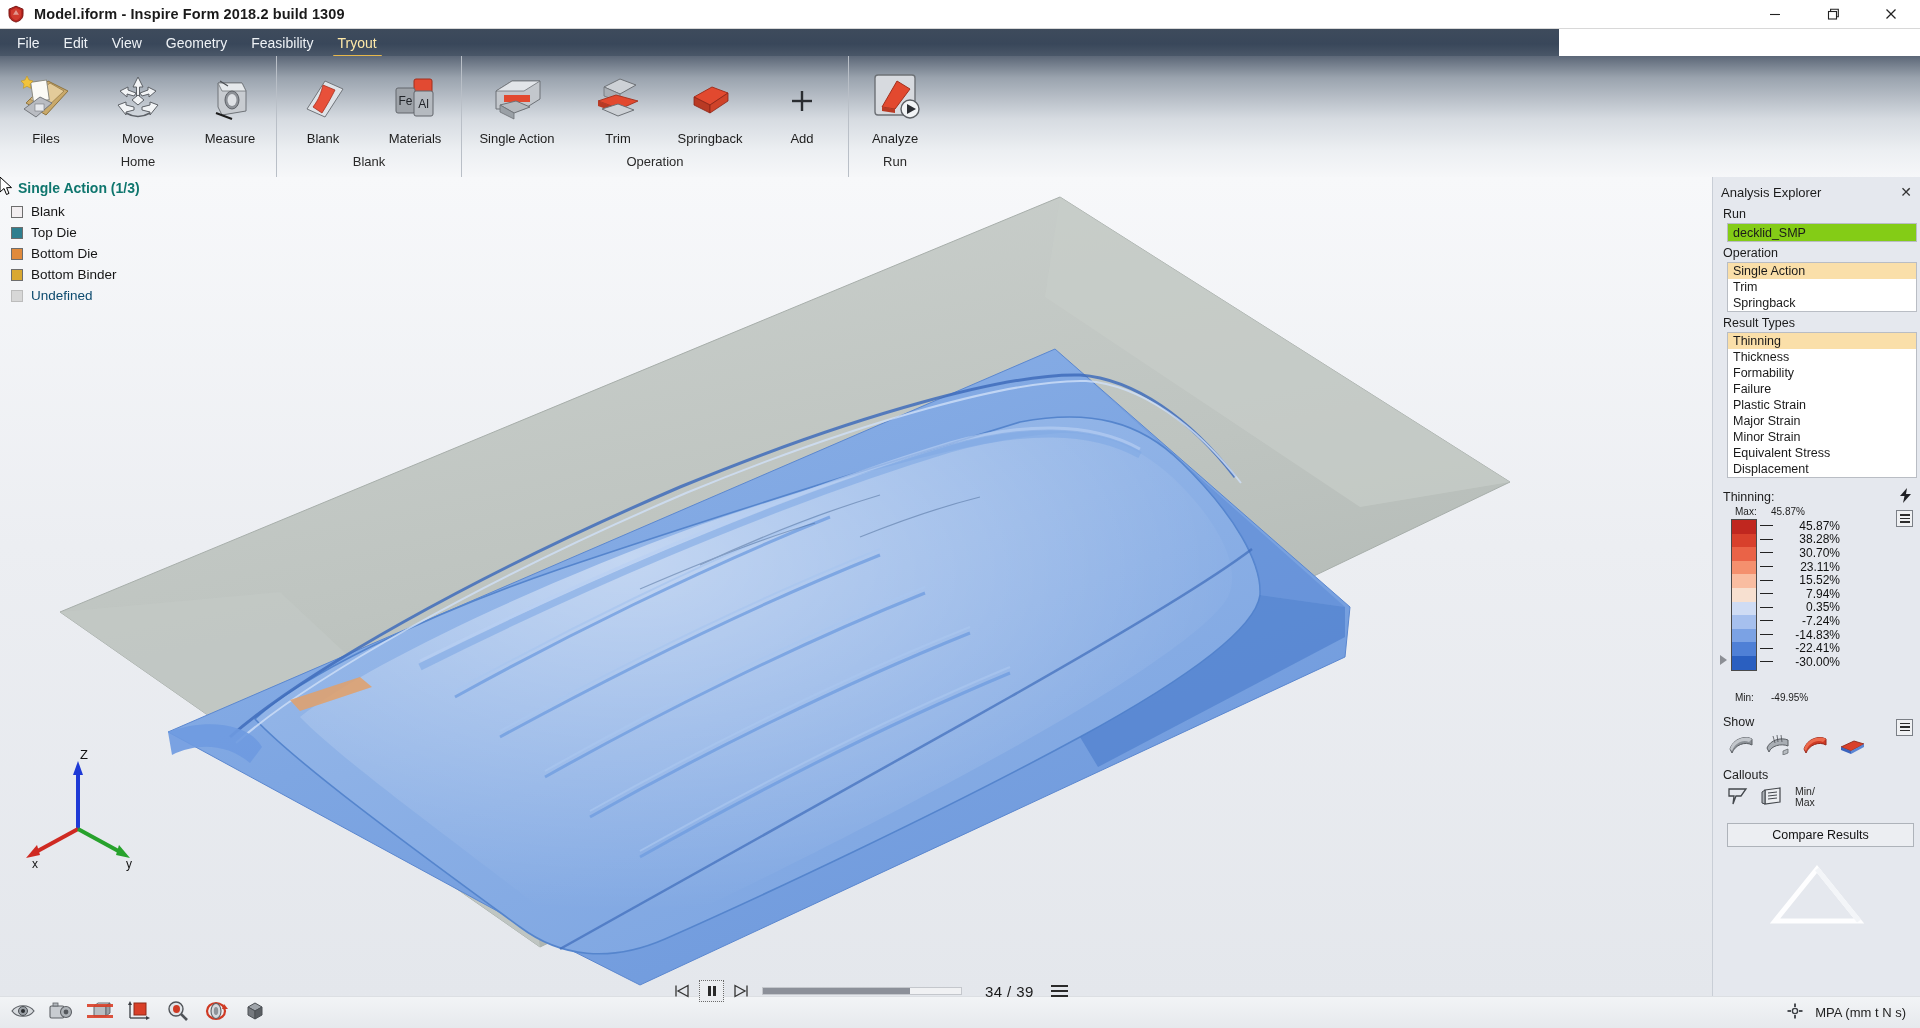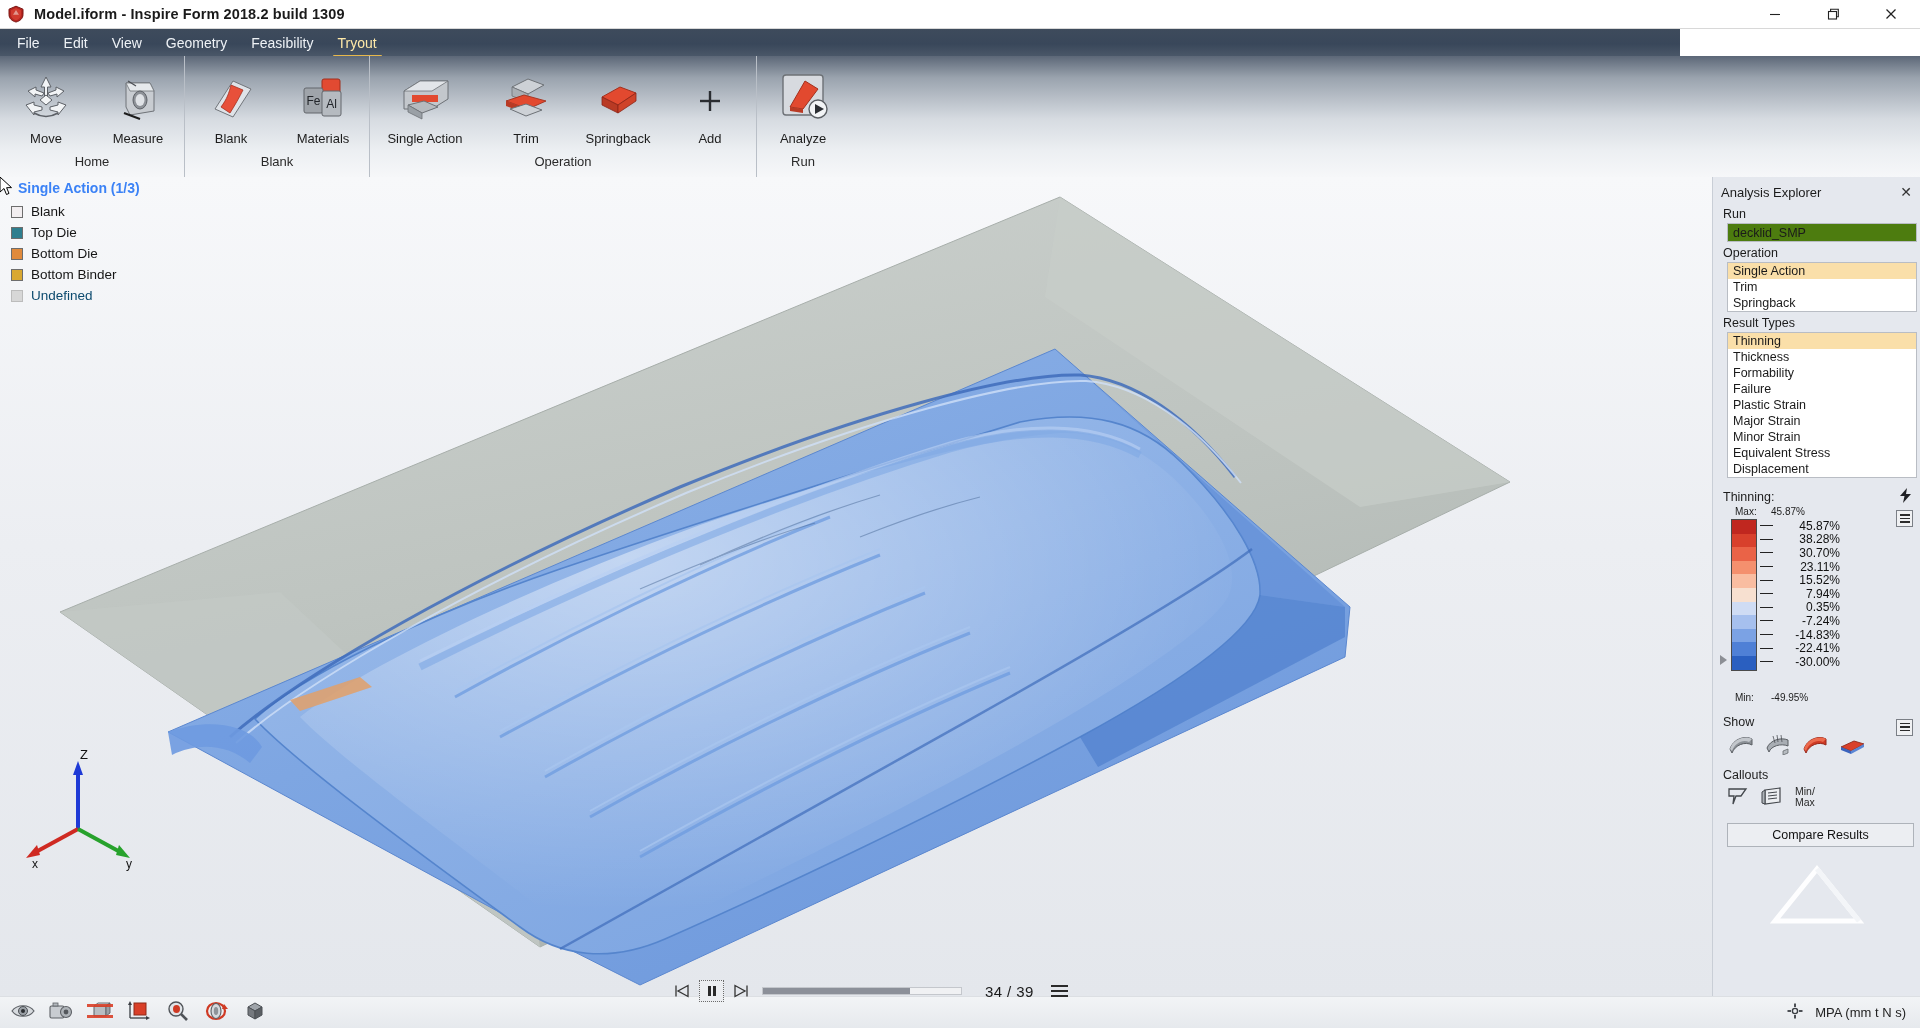--- a/index.html
+++ b/index.html
@@ -22,21 +22,21 @@
     margin-left: 9px; font-size: 14.5px; color: #1a1a1a; letter-spacing: .1px; font-weight: bold;
   }
   .win-btns { margin-left: auto; display: flex; height: 29px; }
   .win-btn {
     width: 58px; height: 29px; display: flex; align-items: center; justify-content: center;
     font-size: 15px; color: #222; user-select: none;
   }
 
   
   .menubar {
-    position: absolute; top: 29px; left: 0; width: 1680px; height: 27px;
+    position: absolute; top: 29px; left: 0; width: 1559px; height: 27px;
     background: linear-gradient(180deg,#3e4b5c 0%, #39475a 55%, #4a5768 100%);
     display: flex; align-items: center; padding-left: 6px;
   }
   .menu-item {
     color: #eef2f6; font-size: 14px; padding: 3px 11px; margin-right: 2px;
     position: relative; white-space: nowrap;
   }
   .menu-item.active { color: #ffe9a8; }
   .menu-item.active::after {
     content: ""; position: absolute; left: 6px; right: 6px; bottom: -3px; height: 2px;
@@ -60,21 +60,21 @@
   .rbtn .rlabel {
     margin-top: 6px; font-size: 13px; color: #1d1d1d; white-space: nowrap; text-align: center;
   }
   .gname {
     position: absolute; bottom: 8px; width: 100%; text-align: center;
     font-size: 13px; color: #2a2a2a;
   }
 
   
   .tree { position: absolute; left: 0; top: 178px; width: 240px; z-index: 5; }
-  .tree-title { font-size: 14px; font-weight: bold; color: #3b82f6; padding: 2px 0 5px 18px; }
+  .tree-title { font-size: 14px; font-weight: bold; color: #0f766e; padding: 2px 0 5px 18px; }
   .tree-row { display: flex; align-items: center; height: 21px; padding-left: 11px; }
   .tree-swatch {
     width: 12px; height: 12px; border: 1px solid #6d6d6d; margin-right: 8px; flex: 0 0 12px;
   }
   .tree-label { font-size: 13.5px; color: #151515; }
   .tree-row.disabled .tree-label { color: #0c4a6e; }
   .tree-row.disabled .tree-swatch { border-color: #bcbcbc; }
 
   
   .viewport {
@@ -120,21 +120,21 @@
   .rpanel {
     position: absolute; right: 0; top: 177px; width: 208px; height: 819px;
     background: #e5e8ee; border-left: 1px solid #c9ced6;
     font-size: 12.5px; color: #1c1c1c; padding: 4px 0 0 0;
   }
   .rp-header { display: flex; align-items: flex-start; padding: 4px 8px 6px 8px; }
   .rp-title { font-size: 13px; color: #1c1c1c; }
   .rp-close { margin-left: auto; font-size: 14px; color: #333; line-height: 1; }
   .rp-sect-label { padding: 1px 0 2px 10px; font-size: 12.5px; color: #1c1c1c; }
   .rp-field {
-    margin: 0 3px 0 14px; background: #4d7c0f; border: 1px solid #b9bdc4;
+    margin: 0 3px 0 14px; background: #84cc16; border: 1px solid #b9bdc4;
     padding: 2px 5px; font-size: 12.5px; color: #1a1a1a; height: 19px;
   }
   .rp-list {
     margin: 0 3px 0 14px; background: #ffffff; border: 1px solid #b9bdc4; padding: 0;
   }
   .rp-list .li { padding: 1px 5px; font-size: 12.5px; color: #1a1a1a; line-height: 14px; }
   .rp-list .li.sel { background: #fadfa9; }
 
   .legend-wrap { margin-top: 10px; }
   .legend-head { display: flex; align-items: center; padding: 0 8px 0 10px; }
@@ -223,20 +223,33 @@
     <div class="menu-item">Edit</div>
     <div class="menu-item">View</div>
     <div class="menu-item">Geometry</div>
     <div class="menu-item">Feasibility</div>
     <div class="menu-item active">Tryout</div>
   </div>
 
   <div class="ribbon">
 
     <div class="rgroup">
+      <div class="rbtn">
+        <div class="ricon">
+          <svg width="56" height="56" viewBox="0 0 56 56">
+            <polygon points="8,34 30,12 50,22 28,46" fill="#c9a96a" stroke="#8e7440" stroke-width="1"></polygon>
+            <polygon points="12,30 32,14 46,22 27,40" fill="#e3cb9a" stroke="#8e7440" stroke-width=".7"></polygon>
+            <rect x="14" y="12" width="16" height="20" fill="#fbfbf6" stroke="#8b8b80" stroke-width="1" transform="rotate(-8 22 22)"></rect>
+            <polygon points="6,40 22,28 34,34 18,48" fill="#b9bcc2" stroke="#74777c" stroke-width="1"></polygon>
+            <rect x="17" y="35" width="9" height="7" fill="#e8eaee" stroke="#74777c" stroke-width=".6"></rect>
+            <path d="M9 7 l2 4 4 1 -3 3 .7 4.3 -3.7-2-3.7 2 .7-4.3 -3-3 4-1z" fill="#f2c33c" stroke="#c09420" stroke-width=".6"></path>
+          </svg>
+        </div>
+        <div class="rlabel">Files</div>
+      </div>
       <div class="rbtn">
         <div class="ricon">
           <svg width="56" height="56" viewBox="0 0 56 56">
             <g fill="#f2f4f6" stroke="#5c6066" stroke-width="1">
               <polygon points="28,8 33,18 29.5,18 29.5,28 26.5,28 26.5,18 23,18"></polygon>
               <polygon points="10,22 18,18 18,21 26,24 24,27 17,25 17,28"></polygon>
               <polygon points="46,22 38,18 38,21 30,24 32,27 39,25 39,28"></polygon>
               <polygon points="28,26 34,31 28,36 22,31"></polygon>
               <polygon points="8,36 16,33 16,36 24,38 24,41 16,43 16,46"></polygon>
               <polygon points="48,36 40,33 40,36 32,38 32,41 40,43 40,46"></polygon>

